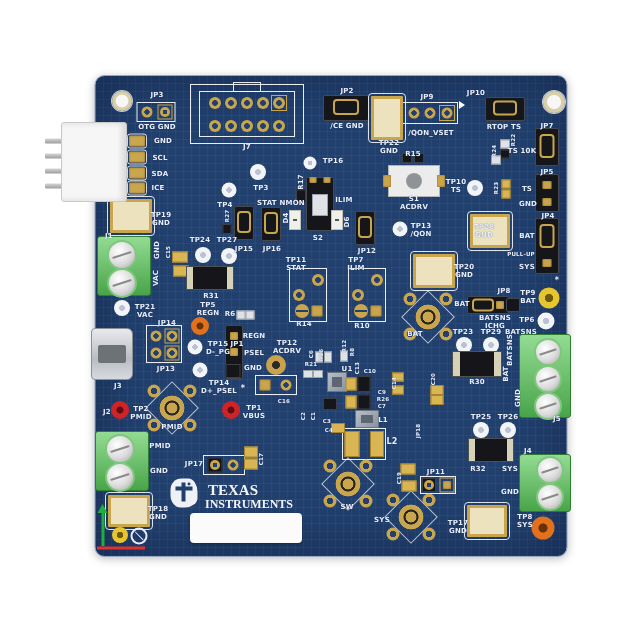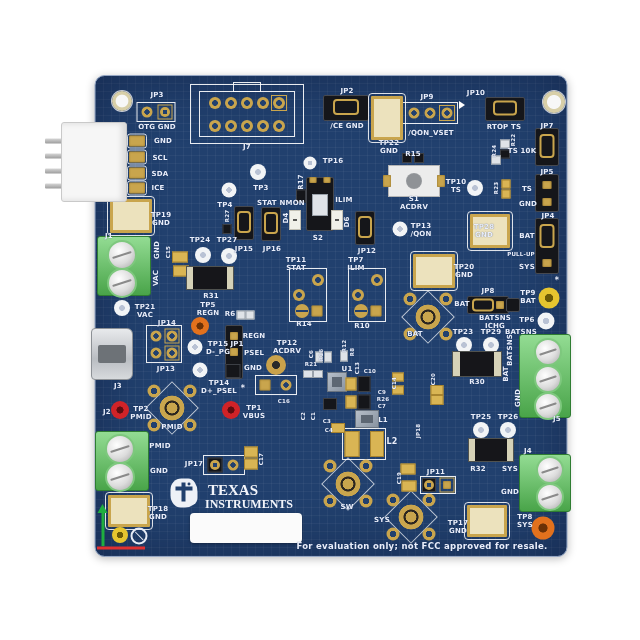--- a/index.html
+++ b/index.html
@@ -261,21 +261,21 @@
 GND</div>
 
   <div class="e diam" style="left:428px;top:317px;width:36px;height:36px"></div>
   <div class="e ring" style="left:410px;top:299px;width:13px;height:13px"></div>
   <div class="e ring" style="left:446px;top:299px;width:13px;height:13px"></div>
   <div class="e ring" style="left:410px;top:334px;width:13px;height:13px"></div>
   <div class="e ring" style="left:446px;top:334px;width:13px;height:13px"></div>
   <div class="e smac" style="left:428px;top:317px;width:26px;height:26px"></div>
   <div class="e s" style="left:415px;top:334px">BAT</div>
 
-  <div class="e s" style="left:488px;top:291px">JP8</div>
+  <div class="e s" style="left:504px;top:291px">JP8</div>
   <div class="e jmp" style="left:488px;top:305px;width:40px;height:16px"></div>
   <div class="e loop" style="left:483px;top:305px;width:18px;height:9px"></div>
   <div class="e gpin" style="left:500px;top:305px;width:8px;height:8px"></div>
   <div class="e jmp" style="left:513px;top:305px;width:12px;height:12px"></div>
   <div class="e s" style="left:462px;top:304px">BAT</div>
   <div class="e s" style="left:495px;top:322px">BATSNS
 ICHG</div>
   <div class="e s" style="left:528px;top:297px">TP9
 BAT</div>
   <div class="e tpy" style="left:549px;top:298px;width:21px;height:21px"></div>
@@ -478,14 +478,13 @@
   <div class="e tibug" style="left:184px;top:493px;width:27px;height:29px">
       <i class="tidot"></i>
     </div>
   <div class="e serif" style="left:233px;top:490px;font-size:15px">TEXAS</div>
   <div class="e serif" style="left:249px;top:504px;font-size:12px">INSTRUMENTS</div>
   <div class="e whitelabel" style="left:246px;top:528px;width:112px;height:30px"></div>
 
   <div class="e pad" style="left:129px;top:511px;width:36px;height:26px"></div>
   <div class="e s" style="left:158px;top:513px">TP18
 GND</div>
-  <div class="e s disc" style="left:422px;top:547px">For evaluation only; not FCC approved for resale.</div>
 </div>
 
 </body></html>

